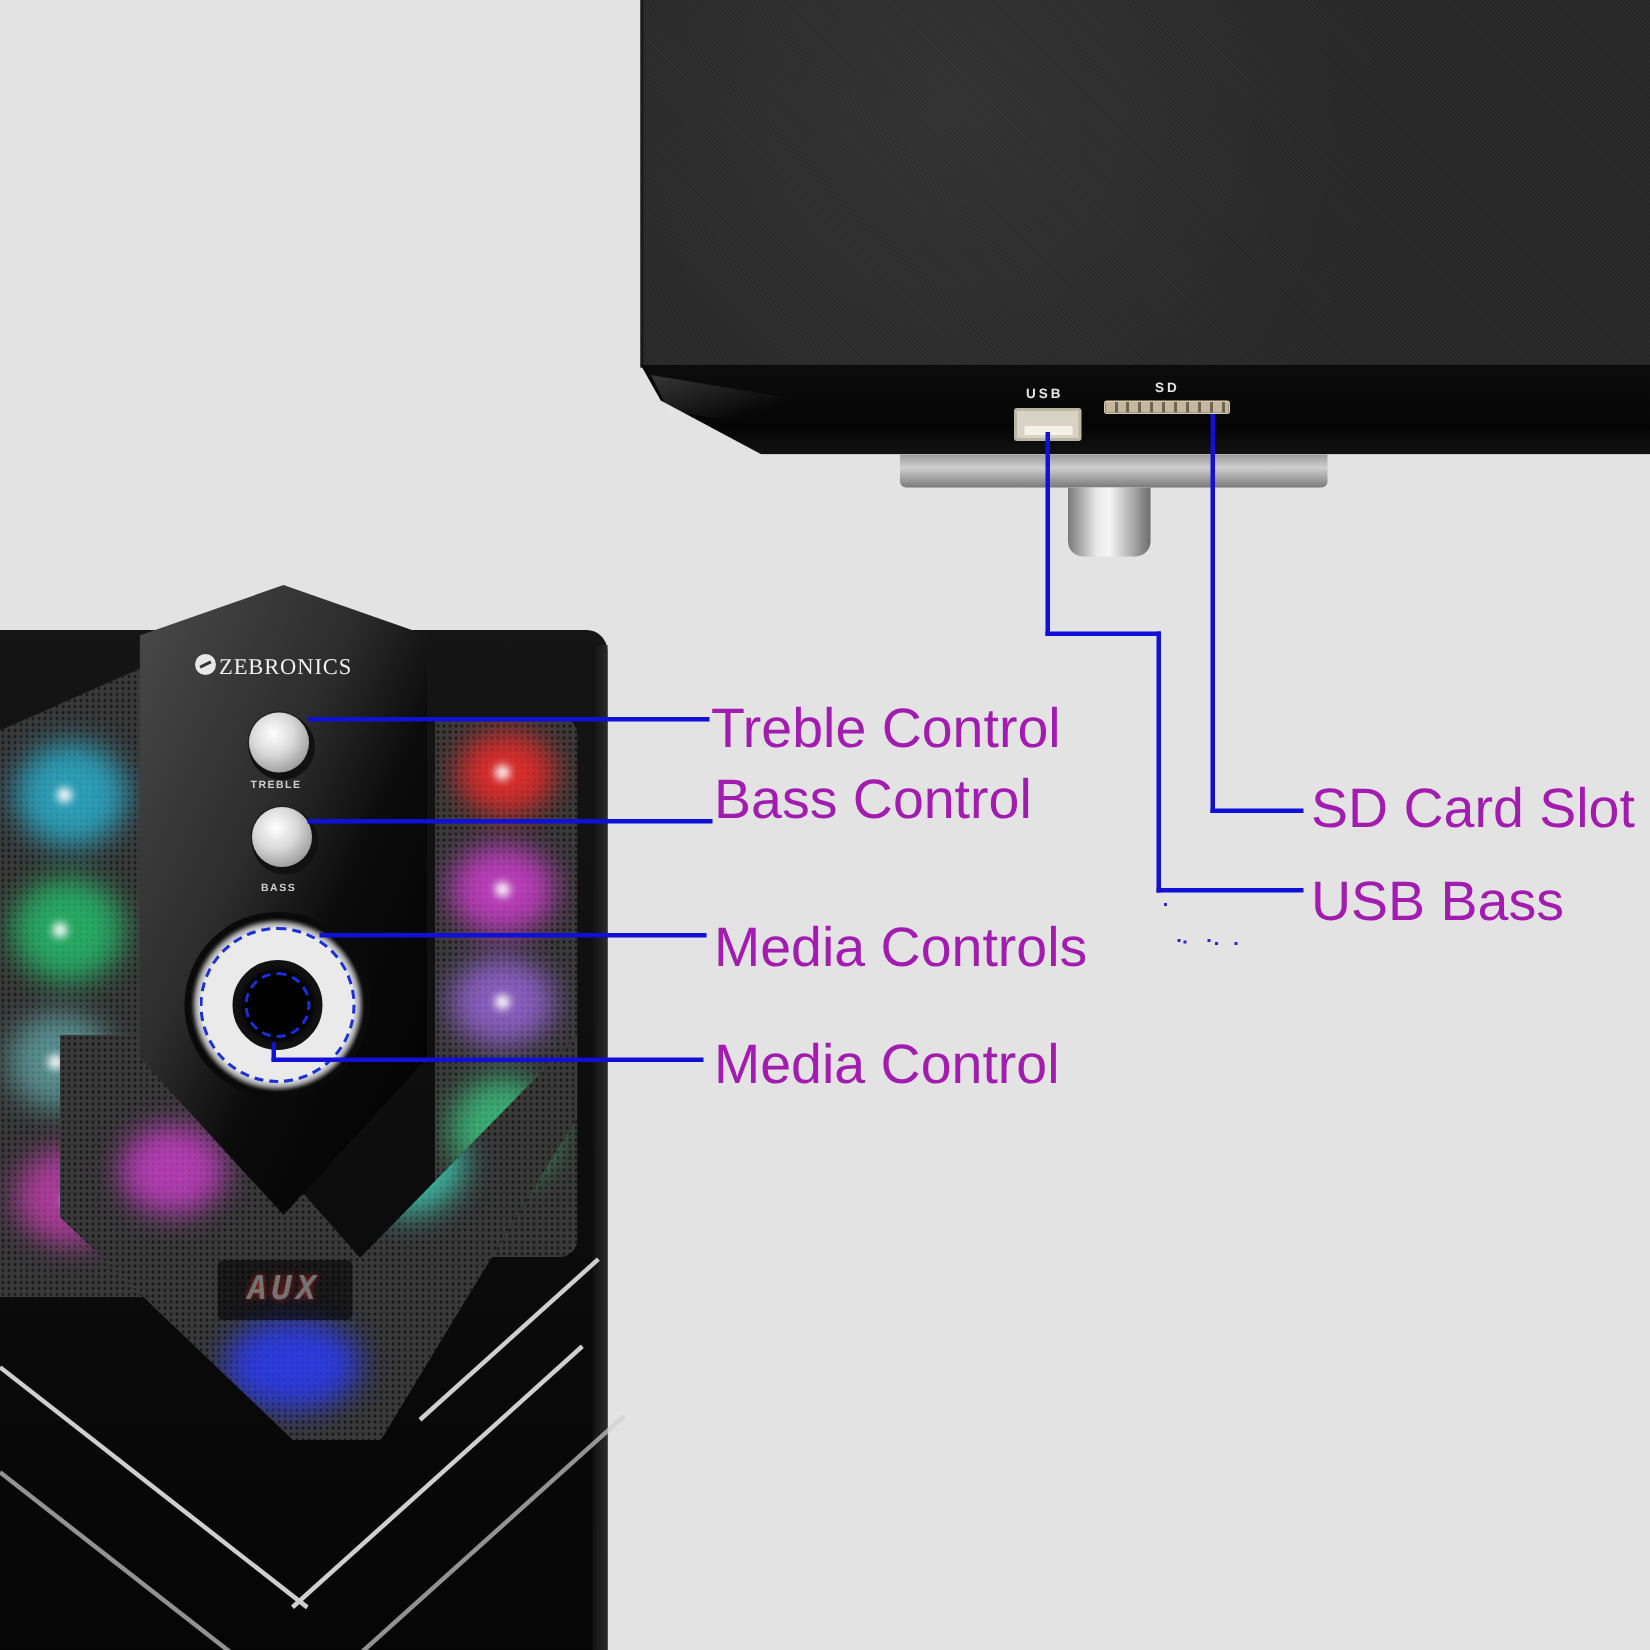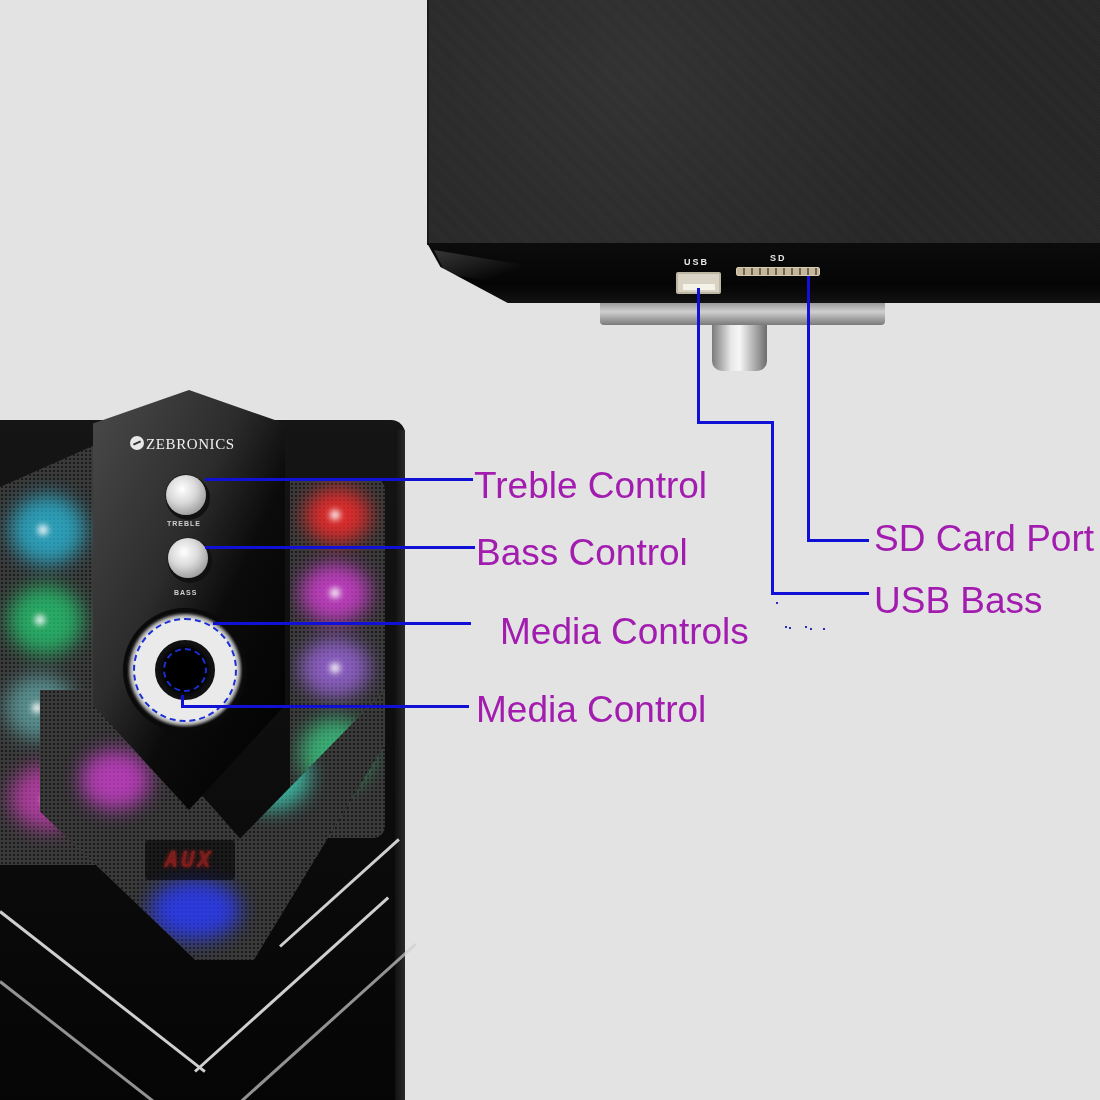--- a/index.html
+++ b/index.html
@@ -129,21 +129,21 @@
   }
   .media-ring .center-knob {
     position: absolute; inset: 28px; border-radius: 50%;
     border: 4px solid #111; box-shadow: inset 0 0 6px #222;
   }
   .aux-display {
     position: absolute; left: 145px; top: 450px; width: 90px; height: 40px;
     background: rgba(0,0,0,0.55); border-radius: 4px;
   }
   .aux-text {
-    position: absolute; left: 165px; top: 457px; color: #7f1d1d;
+    position: absolute; left: 165px; top: 457px; color: #737373;
     font-family: "DejaVu Sans Mono", "Liberation Mono", monospace; font-size: 22px; font-weight: bold;
     font-style: italic; letter-spacing: 3px; text-shadow: 0 0 4px rgba(255,40,40,0.6);
   }
   .chevron-line {
     position: absolute; height: 3px; background: #cfcfcf; transform-origin: left center;
   }
 
   
   .leader { position: absolute; background: #1010d6; }
   .callout-label {
@@ -246,17 +246,17 @@
 <div class="leader" style="left:807px;top:539px;width:62px;height:3px;"></div>
 
 <div class="stray-dot" style="left:776px;top:602px;"></div>
 <div class="stray-dot" style="left:785px;top:626px;"></div>
 <div class="stray-dot" style="left:789px;top:627px;"></div>
 <div class="stray-dot" style="left:805px;top:626px;"></div>
 <div class="stray-dot" style="left:810px;top:628px;"></div>
 <div class="stray-dot" style="left:823px;top:628px;"></div>
 
 <span class="callout-label" style="left:474px;top:467px;">Treble Control</span>
-<span class="callout-label" style="left:476px;top:534px;">Bass Control</span>
-<span class="callout-label" style="left:500px;top:613px;">Media Controls</span>
+<span class="callout-label" style="left:476px;top:514px;">Bass Control</span>
+<span class="callout-label" style="left:476px;top:613px;">Media Controls</span>
 <span class="callout-label" style="left:476px;top:691px;">Media Control</span>
-<span class="callout-label" style="left:874px;top:520px;">SD Card Port</span>
+<span class="callout-label" style="left:874px;top:520px;">SD Card Slot</span>
 <span class="callout-label" style="left:874px;top:582px;">USB Bass</span>
 
 </body></html>

